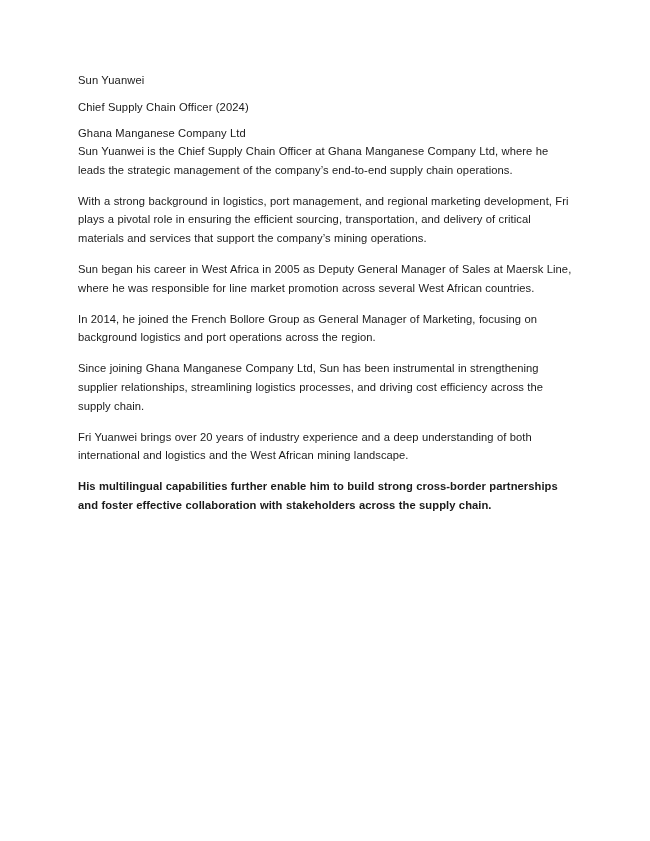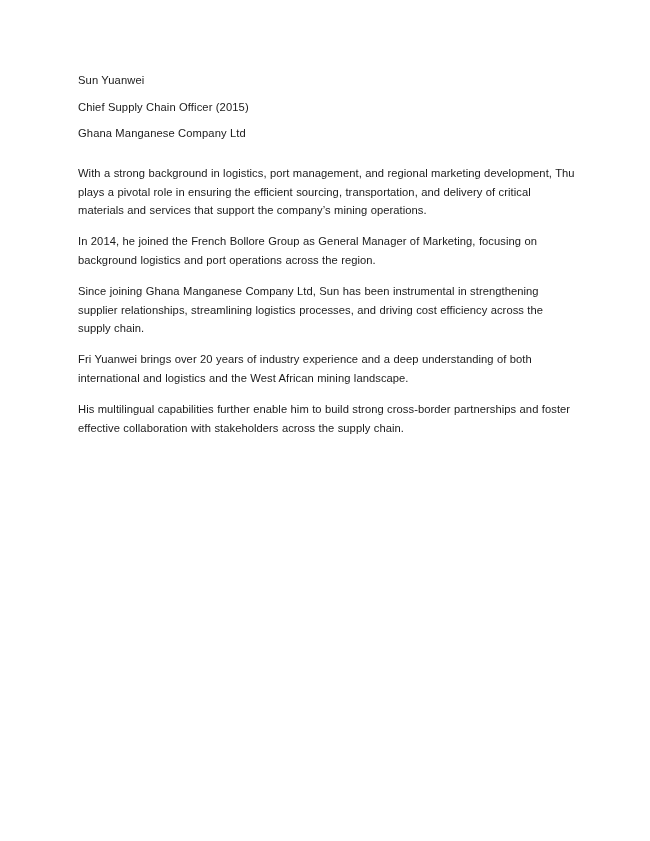--- a/index.html
+++ b/index.html
@@ -34,47 +34,50 @@
   .heading-line {
     font-size: 11.2px;
     line-height: 13px;
     color: #1a1a1a;
     letter-spacing: 0.01em;
     margin: 0 0 13.5px 0;
     white-space: nowrap;
   }
 
   .heading-line.last-heading {
-    margin-bottom: 24px;
+    margin-bottom: 2px;
   }
 
   .para {
     font-size: 11.2px;
     line-height: 18.6px;
     color: #1a1a1a;
     letter-spacing: 0.005em;
     margin: 0 0 12.5px 0;
     text-align: left;
     word-spacing: 0.02em;
   }
 
   .para:last-child {
     margin-bottom: 16px;
+    font-weight: bold;
   }
 </style>
 </head>
 <body>
 
 <div class="page">
   <div class="content">
 
     <p class="heading-line">Sun Yuanwei</p>
-    <p class="heading-line">Chief Supply Chain Officer (2015)</p>
+    <p class="heading-line">Chief Supply Chain Officer (2024)</p>
     <p class="heading-line last-heading">Ghana Manganese Company Ltd</p>
 
-    <p class="para">With a strong background in logistics, port management, and regional marketing development, Thu plays a pivotal role in ensuring the efficient sourcing, transportation, and delivery of critical materials and services that support the company’s mining operations.</p>
+    <p class="para">Sun Yuanwei is the Chief Supply Chain Officer at Ghana Manganese Company Ltd, where he leads the strategic management of the company’s end-to-end supply chain operations.</p>
+    <p class="para">With a strong background in logistics, port management, and regional marketing development, Fri plays a pivotal role in ensuring the efficient sourcing, transportation, and delivery of critical materials and services that support the company’s mining operations.</p>
+    <p class="para">Sun began his career in West Africa in 2005 as Deputy General Manager of Sales at Maersk Line, where he was responsible for line market promotion across several West African countries.</p>
     <p class="para">In 2014, he joined the French Bollore Group as General Manager of Marketing, focusing on background logistics and port operations across the region.</p>
     <p class="para">Since joining Ghana Manganese Company Ltd, Sun has been instrumental in strengthening supplier relationships, streamlining logistics processes, and driving cost efficiency across the supply chain.</p>
     <p class="para">Fri Yuanwei brings over 20 years of industry experience and a deep understanding of both international and logistics and the West African mining landscape.</p>
     <p class="para">His multilingual capabilities further enable him to build strong cross-border partnerships and foster effective collaboration with stakeholders across the supply chain.</p>
 
   </div>
 </div>
 
 </body></html>

